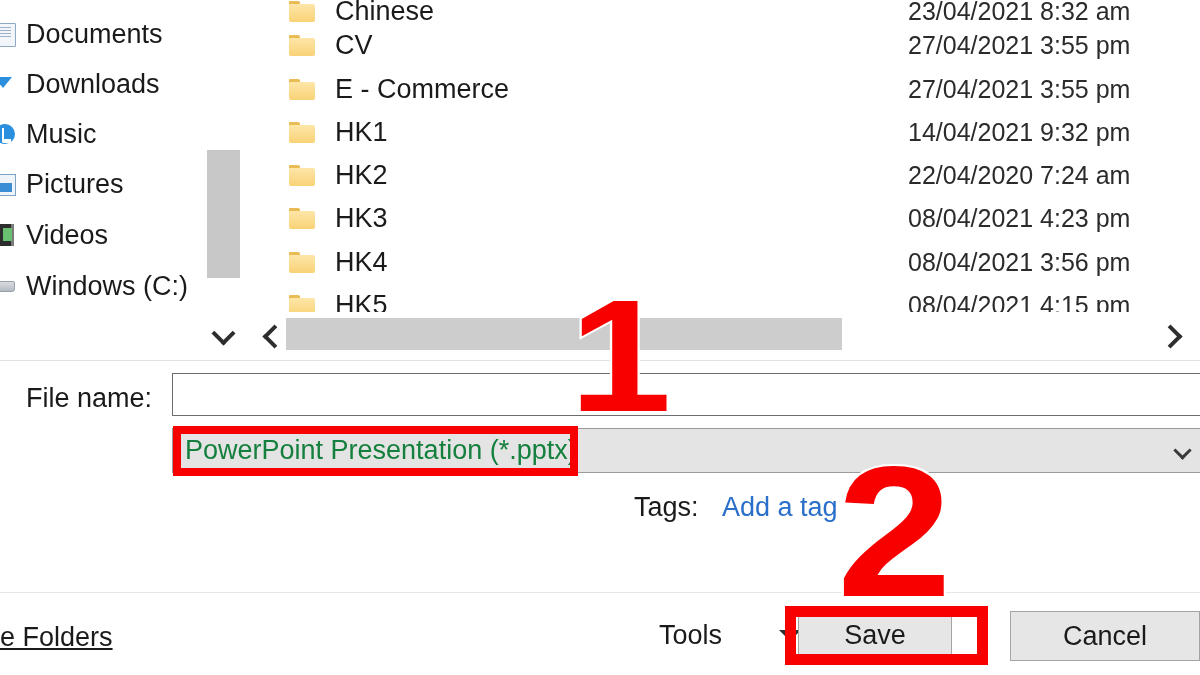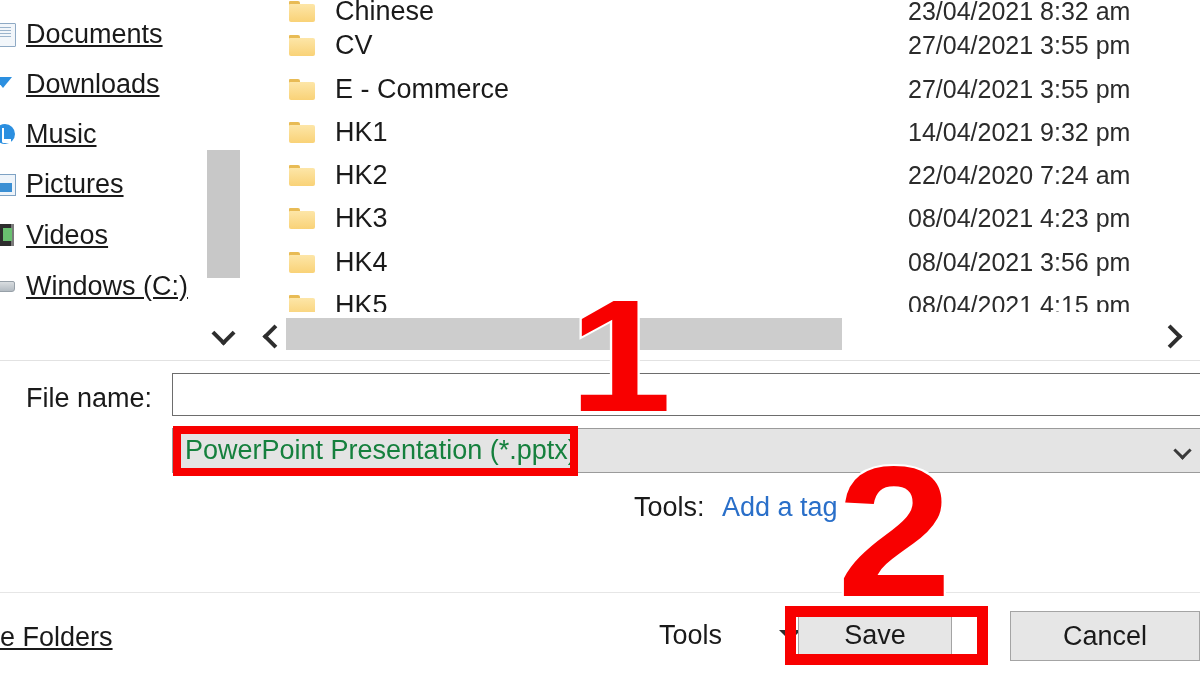--- a/index.html
+++ b/index.html
@@ -52,21 +52,20 @@
     margin-left: -6px;
     margin-right: 10px;
     flex: 0 0 auto;
     position: relative;
   }
   .nav-label {
     font-size: 27px;
     color: #1a1a1a;
     letter-spacing: 0px;
     white-space: nowrap;
-    text-decoration: underline;
   }
 
   
   .ico-doc {
     width: 17px; height: 22px;
     background: #f2f6fa;
     border: 1px solid #8ea9c4;
     border-radius: 1px;
     position: absolute; left: 3px; top: 2px;
   }
@@ -542,21 +541,21 @@
 
   <div class="field-label" id="lbl-filename">File name:</div>
   <input class="filename-input" id="filename-input" type="text" placeholder="" style="">
 
   <div class="savetype-combo">
     <span class="savetype-text">PowerPoint Presentation (*.pptx)</span>
     <span class="combo-chev"></span>
   </div>
   <div class="hl-savetype"></div>
 
-  <div id="lbl-tags">Tools:</div>
+  <div id="lbl-tags">Tags:</div>
   <div id="link-addtag">Add a tag</div>
 
   <div class="bottom-divider"></div>
 
   <div id="hide-folders">e Folders</div>
 
   <div id="tools-btn">
     <span>Tools</span>
     <span class="tri-down"></span>
   </div>

